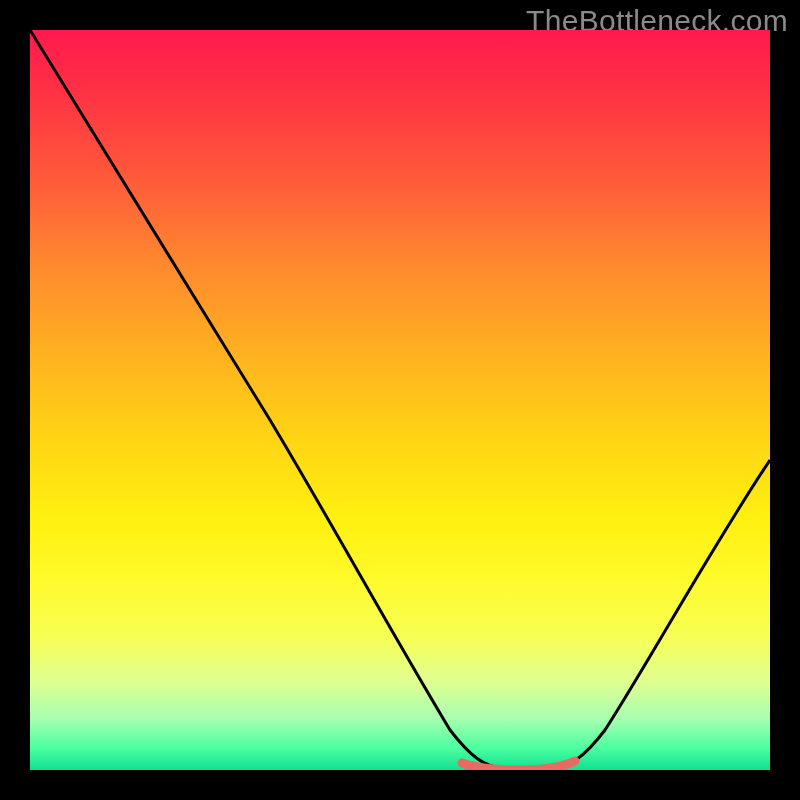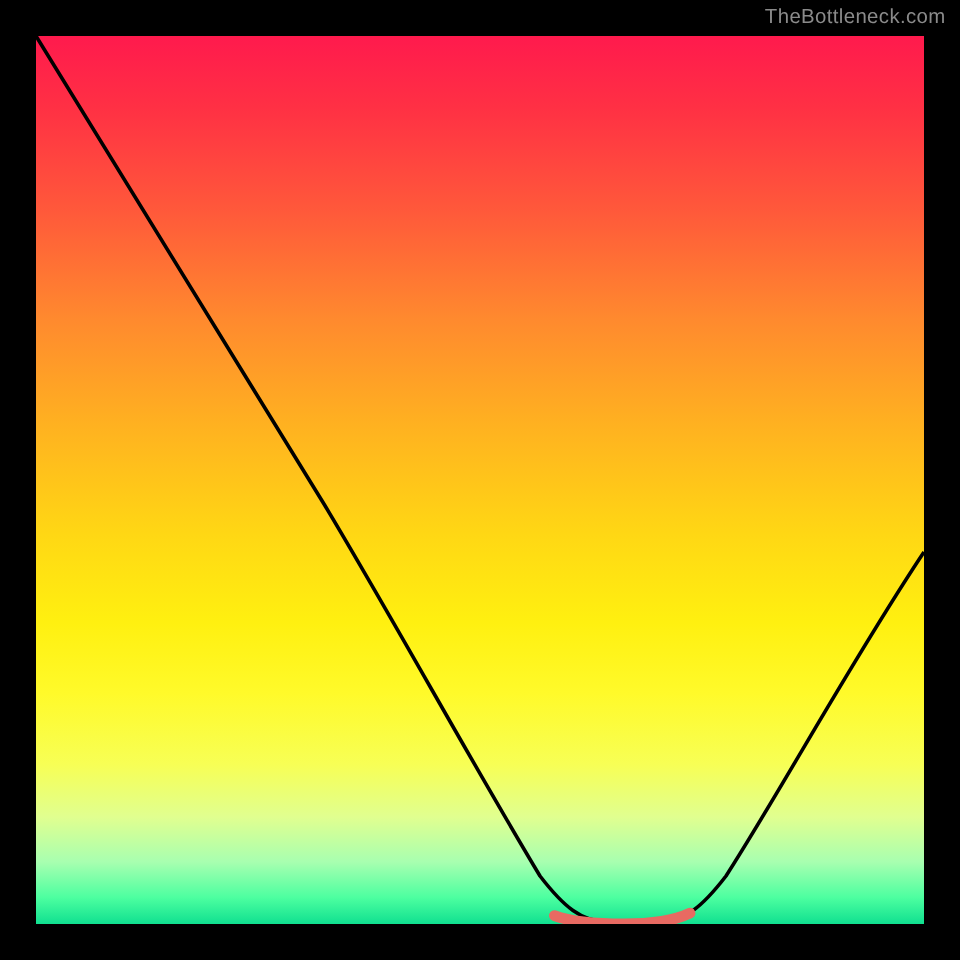--- a/index.html
+++ b/index.html
@@ -39,21 +39,21 @@
       #a8ffb0 93%,
       #4dffa0 97%,
       #10e090 100%
     );
   }
   .watermark {
     position: absolute;
     top: 4px;
     right: 12px;
     color: #8a8a8a;
-    font-size: 17px;
+    font-size: 30px;
     letter-spacing: 0.3px;
     user-select: none;
     margin-left: 38px;
   }
   svg.curves {
     position: absolute;
     top: 0;
     left: 0;
     width: 740px;
     height: 740px;

